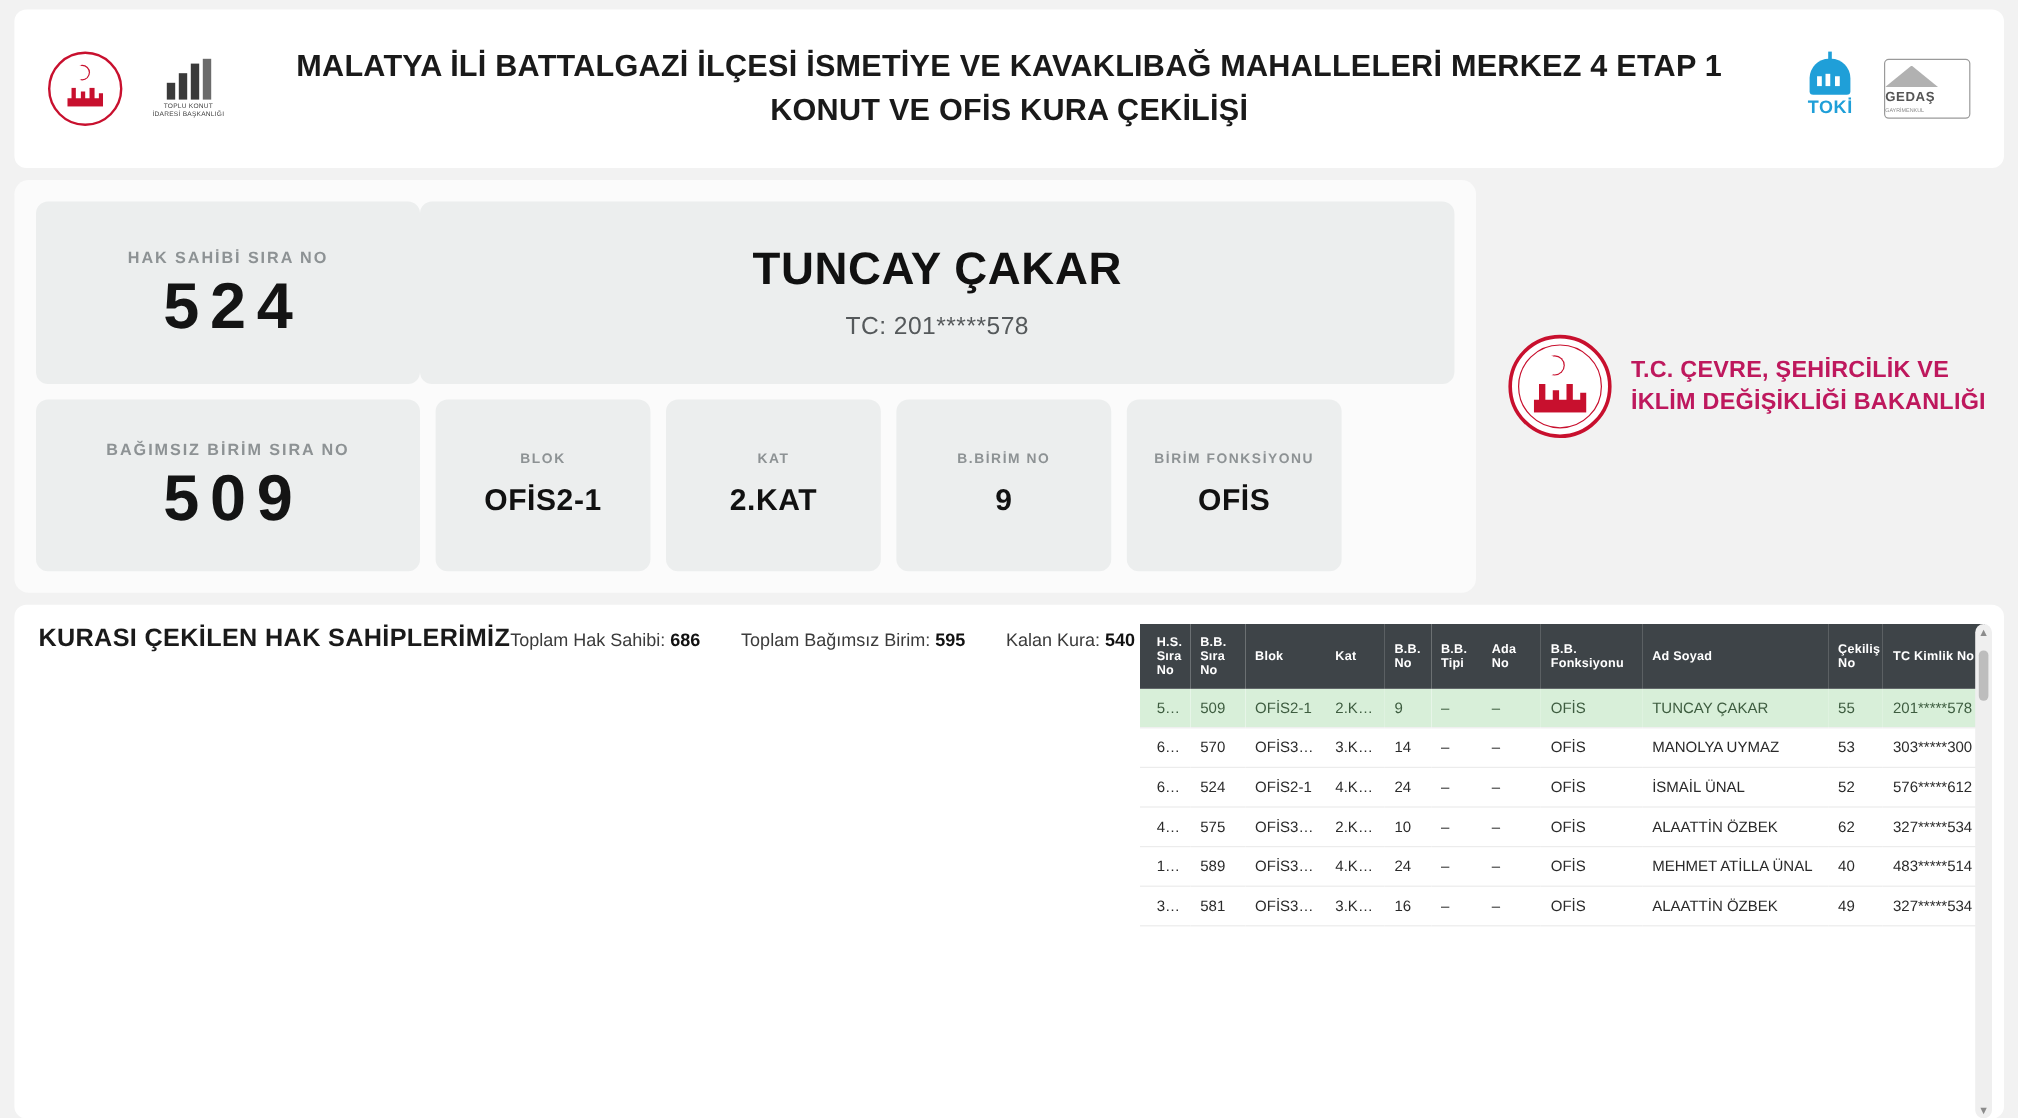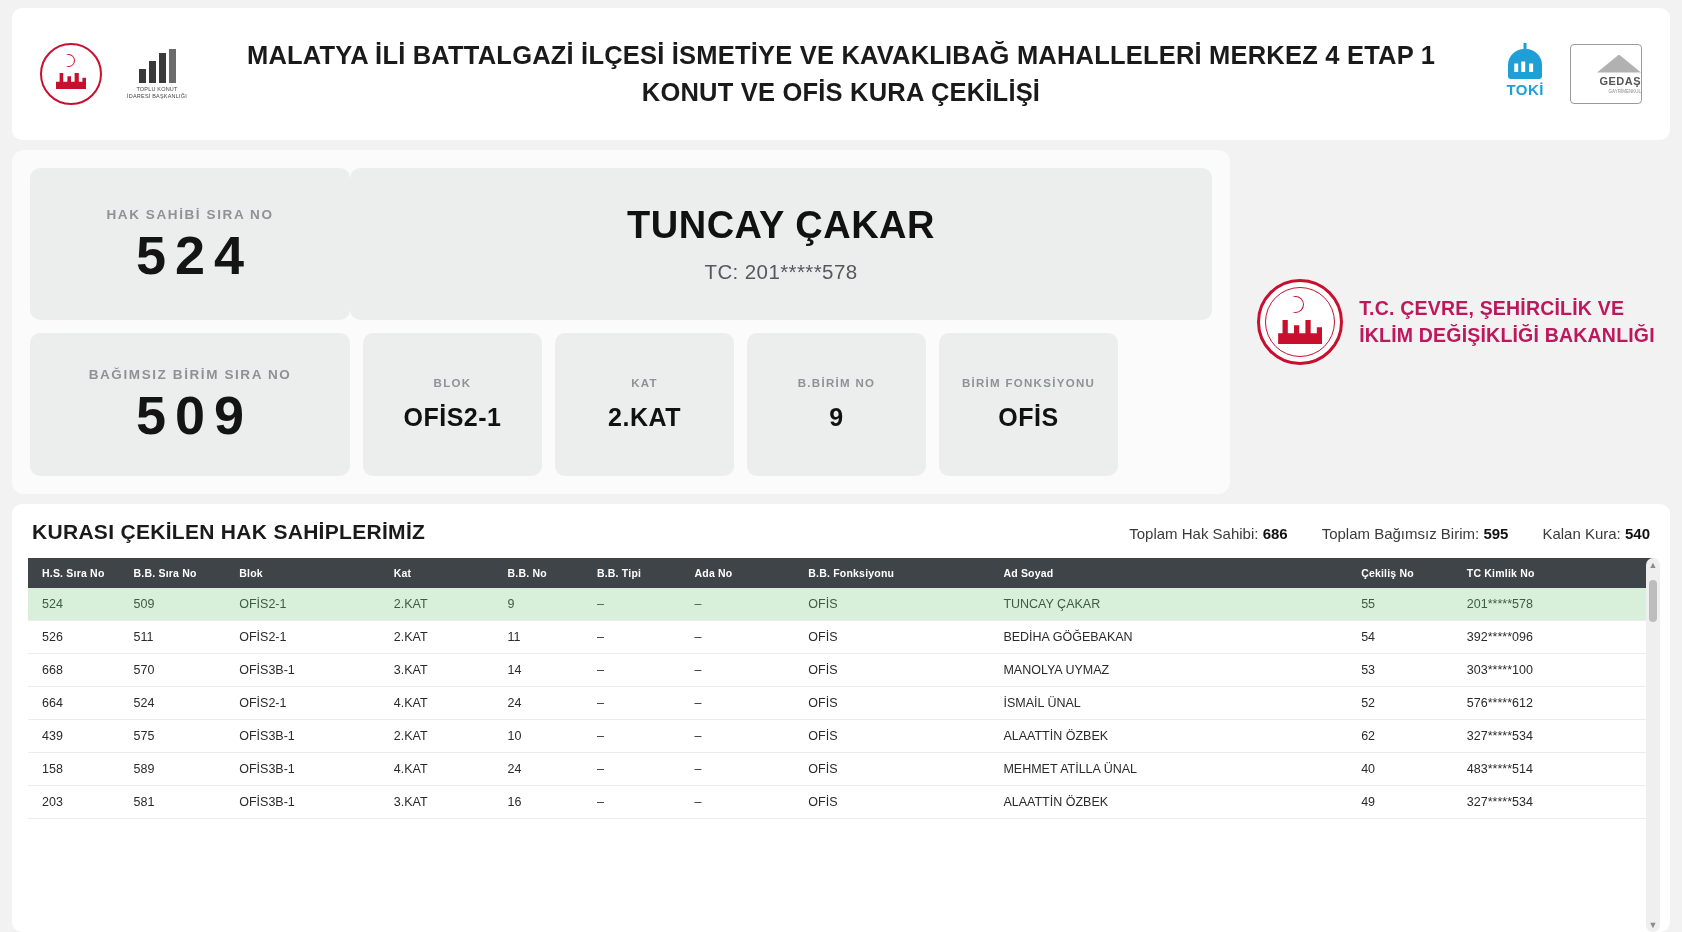--- a/index.html
+++ b/index.html
@@ -98,24 +98,24 @@
     content:""; position:absolute; left:50%; top:-6px; transform:translateX(-50%);
     width:3px; height:7px; background:#1f9fd8;
   }
   .toki-logo .dome::after {
     content:""; position:absolute; left:6px; top:9px;
     width:22px; height:14px; background:#fff;
     clip-path: polygon(0 100%, 0 40%, 18% 40%, 18% 100%, 32% 100%, 32% 25%, 50% 25%, 50% 100%, 68% 100%, 68% 40%, 86% 40%, 86% 100%);
   }
   .toki-logo span { font-size: 15px; font-weight: bold; letter-spacing: .5px; }
   .gedas-logo {
-    width: 72px; height: 60px;
+    width: 72px; height: 50px;
     border: 1.5px solid #9a9a9a;
     border-radius: 4px;
-    display: flex; flex-direction: column; align-items: flex-end; justify-content: center;
+    display: flex; flex-direction: column; align-items: flex-start; justify-content: center;
     gap: 2px;
     background: #fff;
   }
   .gedas-logo .roof {
     width: 44px; height: 18px;
     background: #b1b1b1;
     clip-path: polygon(50% 0, 100% 100%, 0 100%);
   }
   .gedas-logo span { font-size: 11px; font-weight: bold; color: #555; letter-spacing: .5px; }
   .gedas-logo em { font-size: 4.5px; font-style: normal; color: #8a8a8a; }
@@ -214,21 +214,21 @@
     letter-spacing: .2px;
   }
 
   
   .table-section {
     background: #ffffff;
     border-radius: 10px;
     margin-top: 10px;
     padding: 16px 16px 0 16px;
     flex: 1;
-    display: flex; flex-direction: column;
+    display: flex; 
     min-height: 0;
     justify-content: center;
   }
   .table-head-row {
     display: flex; align-items: baseline; justify-content: space-between;
     padding: 0 4px 14px 4px;
   }
   .table-title { font-size: 21px; font-weight: bold; color: #1a1a1a; letter-spacing: .3px; }
   .stats { display: flex; gap: 34px; font-size: 15px; color: #3b3b3b; }
   .stats b { font-weight: bold; color: #111; }
@@ -406,44 +406,31 @@
           <td class="col-kat">2.KAT</td>
           <td class="col-bbno">9</td>
           <td class="col-tipi">–</td>
           <td class="col-ada">–</td>
           <td class="col-fonk">OFİS</td>
           <td class="col-ad">TUNCAY ÇAKAR</td>
           <td class="col-cekilis">55</td>
           <td class="col-tc">201*****578</td>
         </tr>
         <tr>
-          <td class="col-hs">526</td>
-          <td class="col-bb">511</td>
-          <td class="col-blok">OFİS2-1</td>
-          <td class="col-kat">2.KAT</td>
-          <td class="col-bbno">11</td>
-          <td class="col-tipi">–</td>
-          <td class="col-ada">–</td>
-          <td class="col-fonk">OFİS</td>
-          <td class="col-ad">BEDİHA GÖĞEBAKAN</td>
-          <td class="col-cekilis">54</td>
-          <td class="col-tc">392*****096</td>
-        </tr>
-        <tr>
           <td class="col-hs">668</td>
           <td class="col-bb">570</td>
           <td class="col-blok">OFİS3B-1</td>
           <td class="col-kat">3.KAT</td>
           <td class="col-bbno">14</td>
           <td class="col-tipi">–</td>
           <td class="col-ada">–</td>
           <td class="col-fonk">OFİS</td>
           <td class="col-ad">MANOLYA UYMAZ</td>
           <td class="col-cekilis">53</td>
-          <td class="col-tc">303*****100</td>
+          <td class="col-tc">303*****300</td>
         </tr>
         <tr>
           <td class="col-hs">664</td>
           <td class="col-bb">524</td>
           <td class="col-blok">OFİS2-1</td>
           <td class="col-kat">4.KAT</td>
           <td class="col-bbno">24</td>
           <td class="col-tipi">–</td>
           <td class="col-ada">–</td>
           <td class="col-fonk">OFİS</td>
@@ -471,21 +458,21 @@
           <td class="col-kat">4.KAT</td>
           <td class="col-bbno">24</td>
           <td class="col-tipi">–</td>
           <td class="col-ada">–</td>
           <td class="col-fonk">OFİS</td>
           <td class="col-ad">MEHMET ATİLLA ÜNAL</td>
           <td class="col-cekilis">40</td>
           <td class="col-tc">483*****514</td>
         </tr>
         <tr>
-          <td class="col-hs">203</td>
+          <td class="col-hs">313</td>
           <td class="col-bb">581</td>
           <td class="col-blok">OFİS3B-1</td>
           <td class="col-kat">3.KAT</td>
           <td class="col-bbno">16</td>
           <td class="col-tipi">–</td>
           <td class="col-ada">–</td>
           <td class="col-fonk">OFİS</td>
           <td class="col-ad">ALAATTİN ÖZBEK</td>
           <td class="col-cekilis">49</td>
           <td class="col-tc">327*****534</td>

